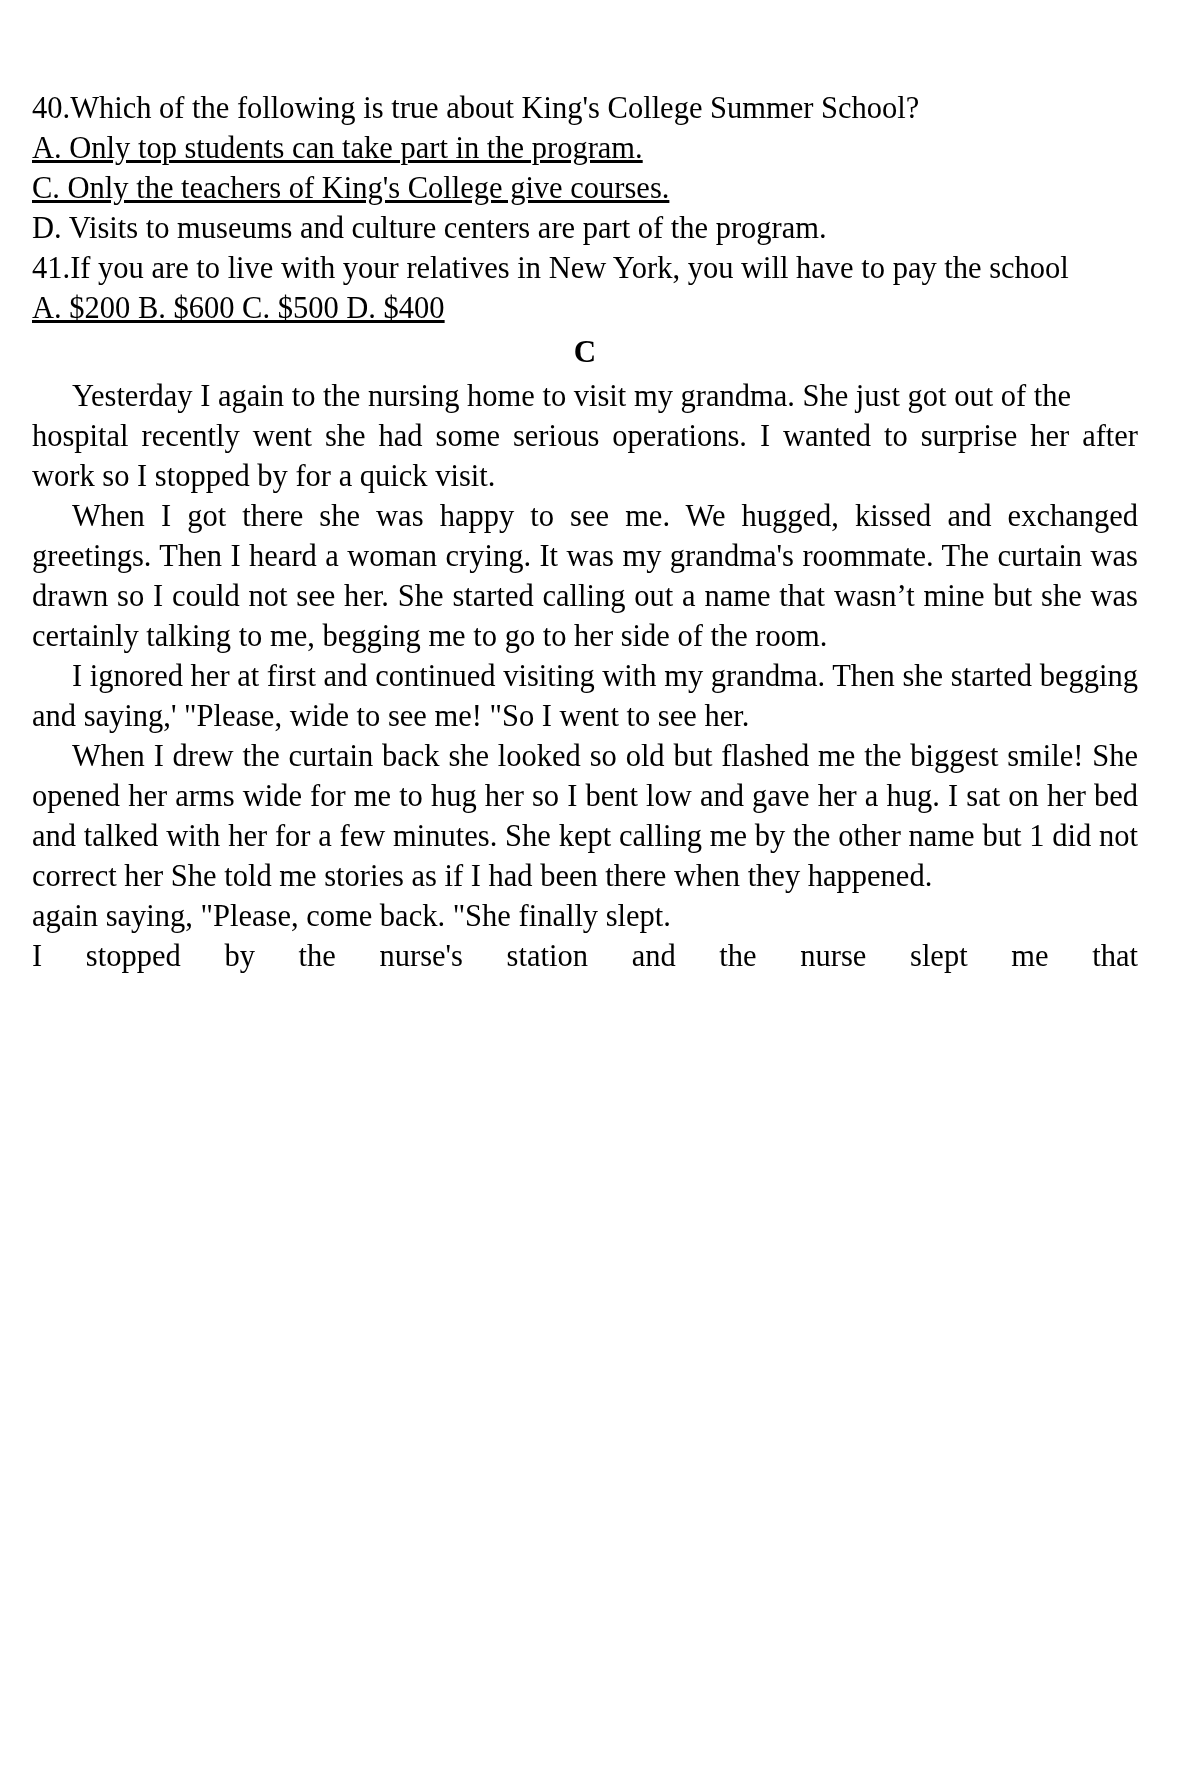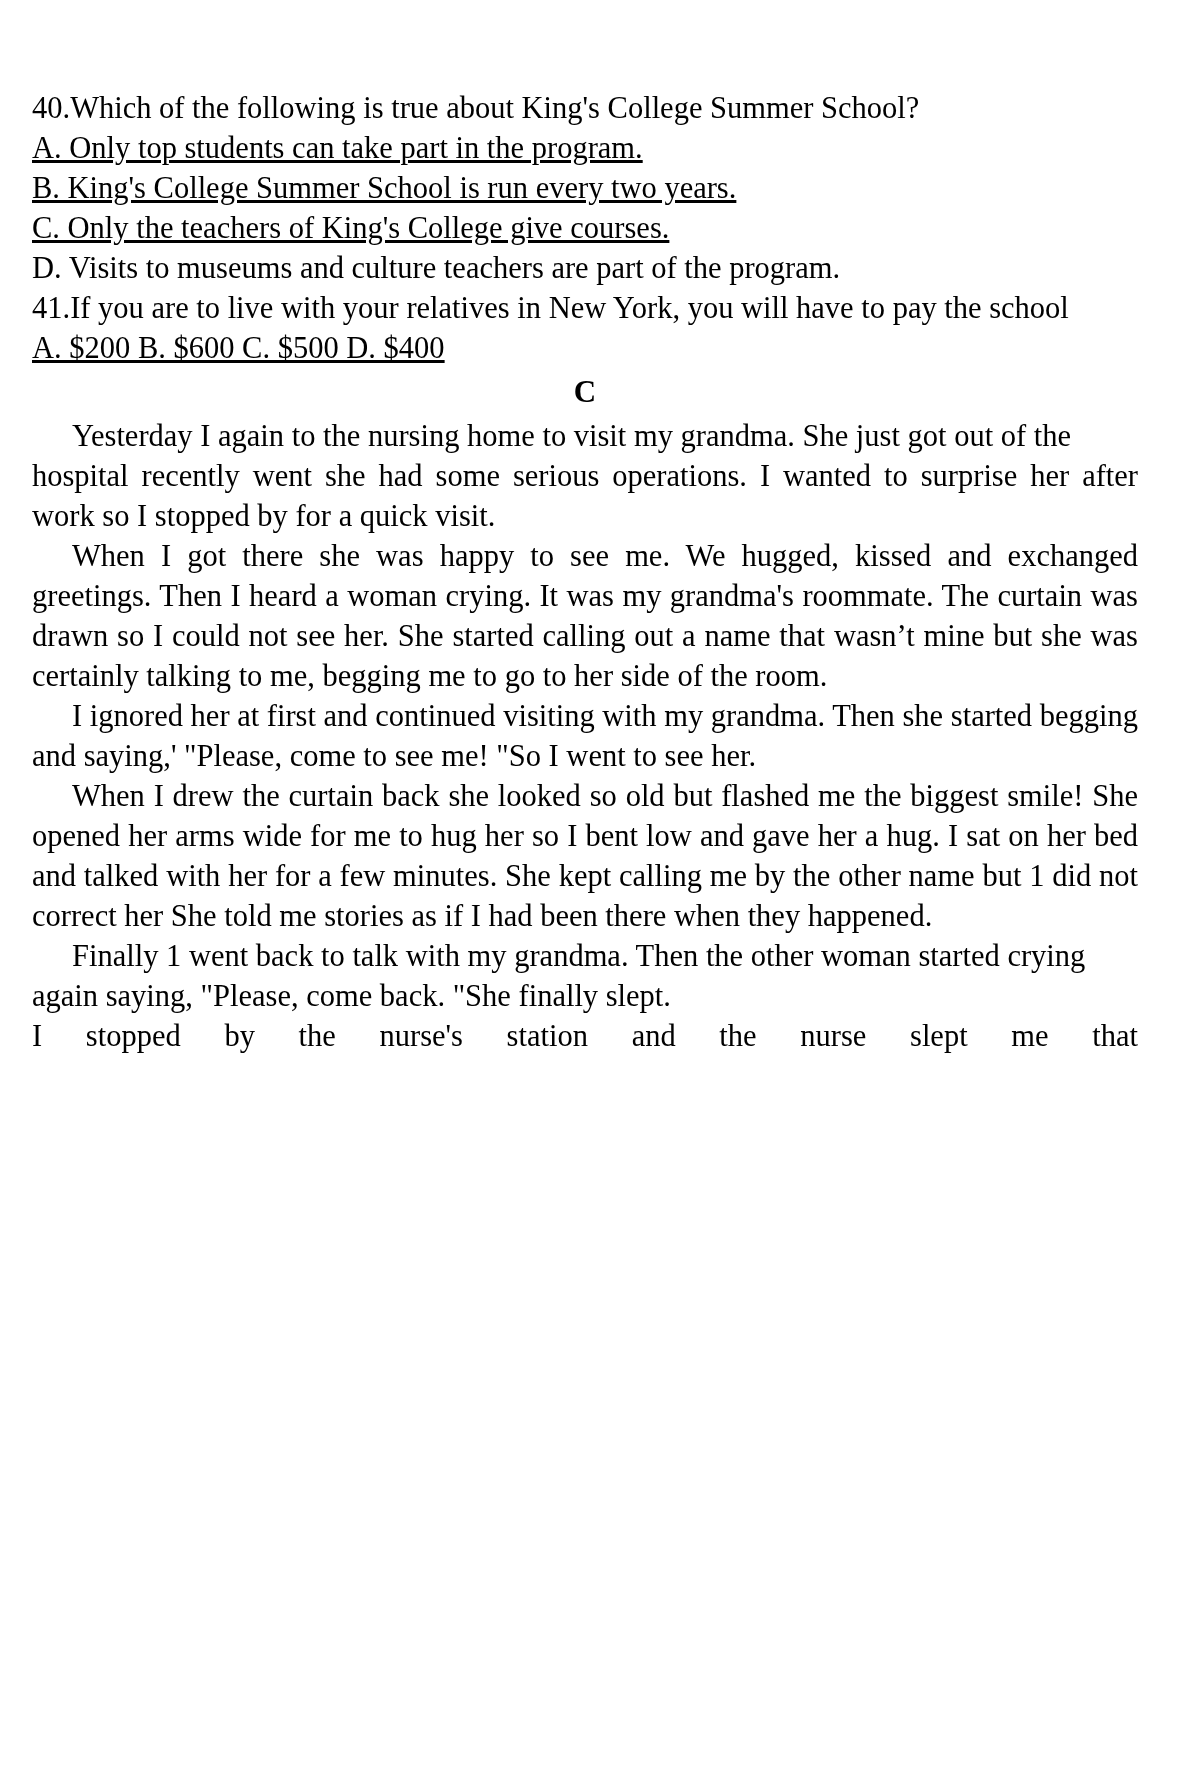--- a/index.html
+++ b/index.html
@@ -59,31 +59,29 @@
   }
 </style>
 </head>
 <body>
 
 <div class="page">
   <div class="doc-body">
 
     <p class="just q-block">40.Which of the following is true about King's College Summer School?</p>
     <p class="opt">A. Only top students can take part in the program.</p>
-    <p class="opt">B. King's College Summer School is run every two years.</p>
     <p class="opt">C. Only the teachers of King's College give courses.</p>
-    <p class="just">D. Visits to museums and culture teachers are part of the program.</p>
+    <p class="just">D. Visits to museums and culture centers are part of the program.</p>
     <p class="just">41.If you are to live with your relatives in New York, you will have to pay the school</p>
     <p class="opt">A. $200 B. $600 C. $500 D. $400</p>
 
     <p class="section-letter">C</p>
 
     <p class="just indent">Yesterday I again to the nursing home to visit my grandma. She just got out of the</p>
     <p class="just">hospital recently went she had some serious operations. I wanted to surprise her after work so I stopped by for a quick visit.</p>
     <p class="just indent">When I got there she was happy to see me. We hugged, kissed and exchanged greetings. Then I heard a woman crying. It was my grandma's roommate. The curtain was drawn so I could not see her. She started calling out a name that wasn’t mine but she was certainly talking to me, begging me to go to her side of the room.</p>
-    <p class="just indent">I ignored her at first and continued visiting with my grandma. Then she started begging and saying,' "Please, come to see me! "So I went to see her.</p>
+    <p class="just indent">I ignored her at first and continued visiting with my grandma. Then she started begging and saying,' "Please, wide to see me! "So I went to see her.</p>
     <p class="just indent">When I drew the curtain back she looked so old but flashed me the biggest smile! She opened her arms wide for me to hug her so I bent low and gave her a hug. I sat on her bed and talked with her for a few minutes. She kept calling me by the other name but 1 did not correct her She told me stories as if I had been there when they happened.</p>
-    <p class="just indent">Finally 1 went back to talk with my grandma. Then the other woman started crying</p>
     <p class="left">again saying, "Please, come back. "She finally slept.</p>
     <p class="just stretch">I stopped by the nurse's station and the nurse slept me that</p>
 
   </div>
 </div>
 
 </body></html>

